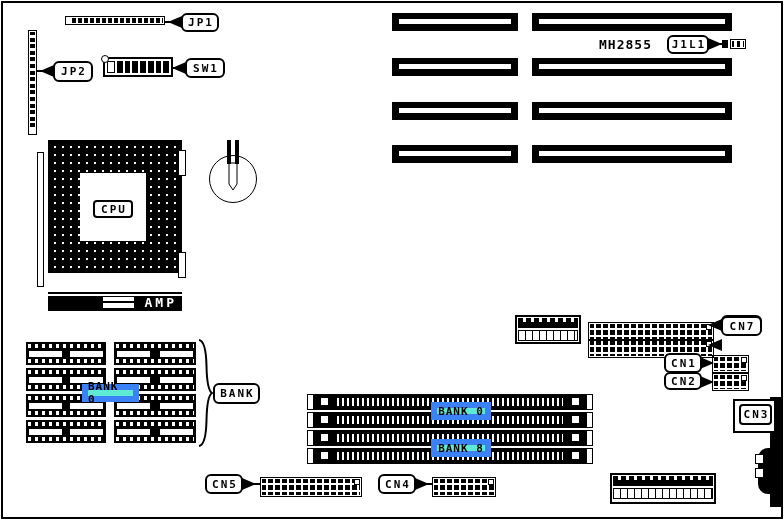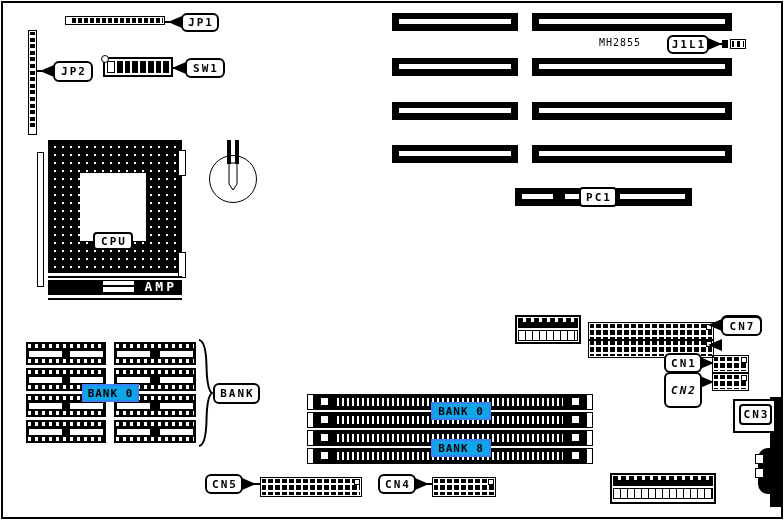--- a/index.html
+++ b/index.html
@@ -5,21 +5,21 @@
   html,body{margin:0;padding:0;background:#fff;}
   #stage{position:relative;width:784px;height:520px;background:#fff;
          font-family:"DejaVu Sans Mono",monospace;overflow:hidden;}
   #frame{position:absolute;left:1px;top:1px;width:778px;height:514px;border:2px solid #000;}
   .abs{position:absolute;box-sizing:border-box;}
 
   
   .callout{position:absolute;box-sizing:border-box;border:2px solid #000;border-radius:6px;
            background:#fff;display:flex;align-items:center;justify-content:center;
            font-weight:bold;font-size:11px;letter-spacing:2px;z-index:6;padding-left:2px;}
-  .sqlabel{position:absolute;box-sizing:border-box;border:2px solid #3b82f6;background:#0ea5e9;
+  .sqlabel{position:absolute;box-sizing:border-box;border:6px solid #3b82f6;background:#5eead4;
            display:flex;align-items:center;justify-content:center;font-weight:bold;
            font-size:11px;letter-spacing:1px;z-index:6;}
   .r4{border-radius:4px;}
 
   
   .isa{position:absolute;background:#000;}
   .isa::before{content:"";position:absolute;left:7px;right:7px;top:6px;height:5px;background:#fff;}
 
   
   .pci{position:absolute;left:515px;width:177px;height:18px;background:#000;}
@@ -90,21 +90,21 @@
   .simm .clip-r{position:absolute;right:13px;top:3px;width:9px;height:9px;background:#fff;border:1px solid #000;box-sizing:border-box;}
   .simm .ticks{position:absolute;left:30px;right:30px;top:4px;height:8px;
                background:repeating-linear-gradient(90deg,#fff 0 2px,transparent 2px 5px);}
 
   .mini{position:absolute;border:1px solid #000;background-color:#fff;padding:1px;
         background-image:repeating-linear-gradient(90deg,transparent 0 5px,#fff 5px 7px),
                          repeating-linear-gradient(180deg,#000 0 5px,#fff 5px 7px);
         background-clip:content-box,content-box;}
   .mini::after{content:"";position:absolute;right:1px;top:1px;width:4px;height:4px;background:#fff;border:1px solid #000;}
 
-  .marking{position:absolute;font-weight:normal;font-size:10px;letter-spacing:1px;color:#000;}
+  .marking{position:absolute;font-weight:bold;font-size:13px;letter-spacing:1px;color:#000;}
   svg.overlay{position:absolute;left:0;top:0;z-index:5;pointer-events:none;}
 </style>
 </head>
 <body>
 
 <div id="stage">
   <div id="frame"></div>
 
   <div class="strip strip-h abs" style="left:65px;top:16px;width:100px;height:9px;"></div>
   <div class="callout" style="left:181px;top:13px;width:38px;height:19px;">
@@ -142,61 +142,53 @@
   <div class="marking" style="left:599px;top:37px;">MH2855</div>
   <div class="callout" style="left:667px;top:35px;width:42px;height:19px;">
       <span>J1L1</span>
     </div>
   <div class="abs" style="left:722px;top:40px;width:6px;height:8px;background:#000;"></div>
   <div class="abs bordered" style="left:730px;top:39px;width:16px;height:10px;background:repeating-linear-gradient(90deg,#000 0 3px,#fff 3px 6px);background-clip:content-box;padding:1px;"></div>
 
   <div class="whitebox bordered abs" style="left:37px;top:152px;width:7px;height:135px;"></div>
   <div class="cpu-socket" style="left:48px;top:140px;width:134px;height:133px;"></div>
   <div class="whitebox" style="left:80px;top:173px;width:66px;height:68px;"></div>
-  <div class="callout r4" style="left:93px;top:200px;width:40px;height:18px;margin-top:32px;">
+  <div class="callout r4" style="left:93px;top:200px;width:40px;height:18px;">
       <span>CPU</span>
     </div>
   <div class="whitebox bordered abs" style="left:178px;top:150px;width:8px;height:26px;"></div>
   <div class="whitebox bordered abs" style="left:178px;top:252px;width:8px;height:26px;"></div>
-  <div class="amp-bar" style="left:48px;top:276px;width:134px;height:19px;">
+  <div class="amp-bar" style="left:48px;top:292px;width:134px;height:19px;">
     <div class="amp-inset"></div>
     <div class="amp-text">AMP</div>
   </div>
   <div class="abs" style="left:48px;top:298px;width:134px;height:2px;background:#000;"></div>
 
   <div class="bat" style="left:209px;top:155px;width:46px;height:46px;"></div>
 
-  <div class="pci" style="top:188px;">
-    <div class="seg s1"></div>
-    <div class="seg s2"></div>
-    <div class="seg s3"></div>
-    <div class="callout r4 pclab">
-        <span>PC1</span>
-      </div>
-  </div>
 
   <div class="pwr" style="left:515px;top:315px;width:62px;height:25px;">
     <div class="pins"></div>
     <div class="band"></div>
     <div class="cells"></div>
   </div>
   <div class="hdr" style="left:588px;top:322px;width:122px;height:15px;"></div>
   <div class="hdr" style="left:588px;top:339px;width:122px;height:15px;"></div>
   <div class="callout" style="left:721px;top:315px;width:41px;height:20px;">
       <span>CN6</span>
     </div>
   <div class="callout" style="left:721px;top:316px;width:41px;height:20px;">
       <span>CN7</span>
     </div>
 
   <div class="callout" style="left:664px;top:353px;width:38px;height:20px;">
       <span>CN1</span>
     </div>
   <div class="mini" style="left:712px;top:355px;width:33px;height:14px;"></div>
-  <div class="callout" style="left:664px;top:372px;width:38px;height:36px;font-style:italic;">
+  <div class="callout" style="left:664px;top:372px;width:38px;height:18px;">
       <span>CN2</span>
     </div>
   <div class="mini" style="left:712px;top:373px;width:33px;height:14px;"></div>
 
   <div class="abs" style="left:770px;top:397px;width:12px;height:110px;background:#000;"></div>
   <div class="abs" style="left:733px;top:399px;width:43px;height:34px;background:#fff;border:2px solid #000;z-index:5;"></div>
   <div class="callout r4" style="left:739px;top:404px;width:33px;height:21px;">
       <span>CN3</span>
     </div>
   <div class="abs" style="left:758px;top:448px;width:24px;height:46px;background:#000;border-radius:10px 0 0 10px;"></div>

